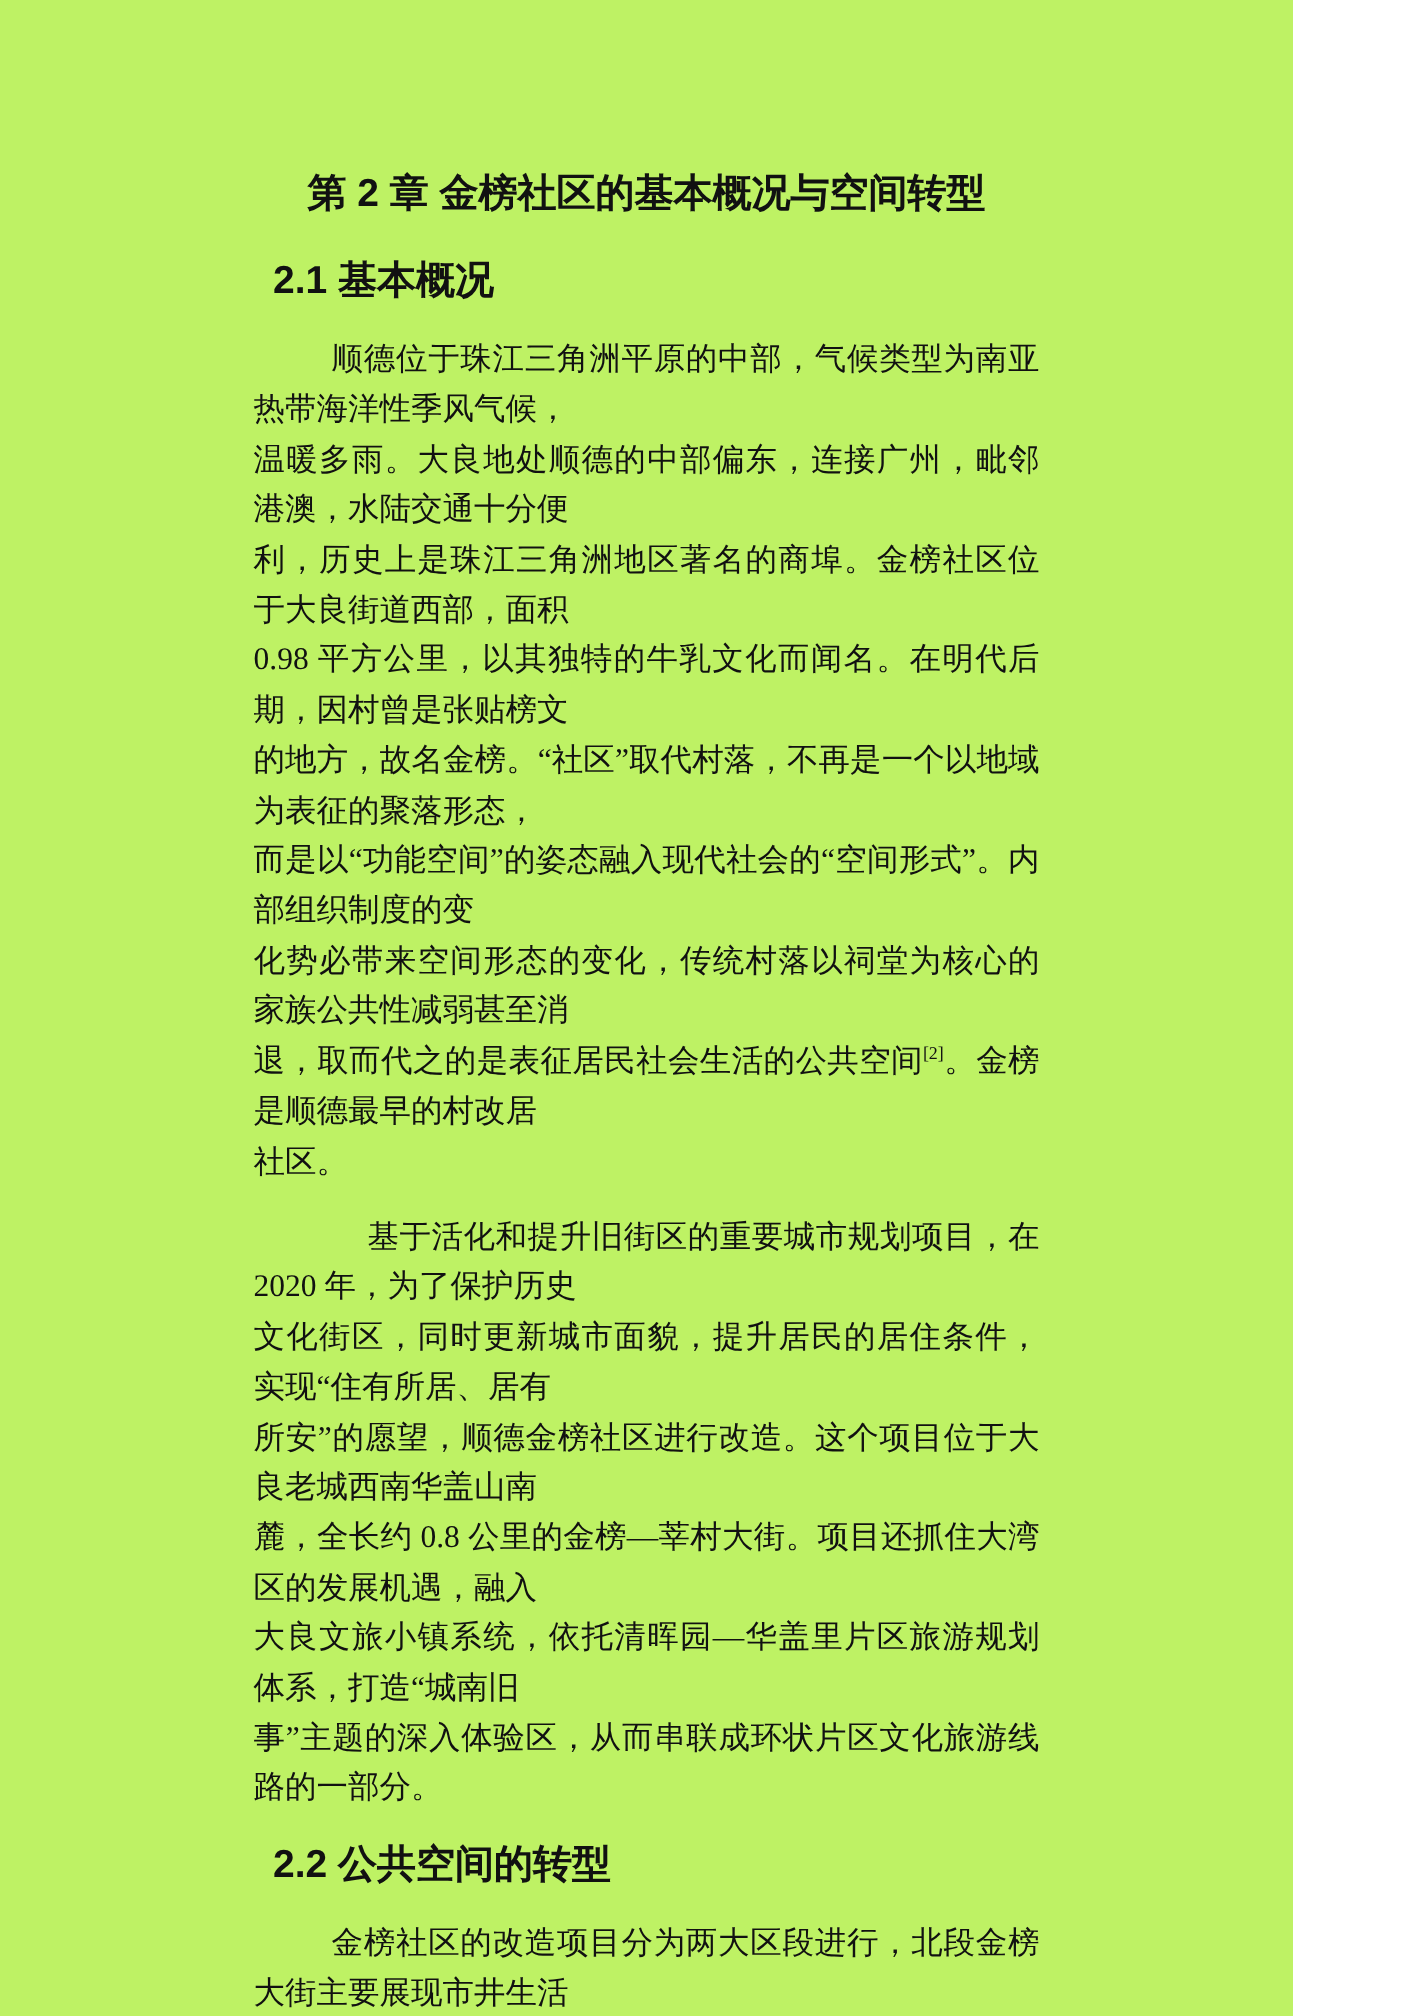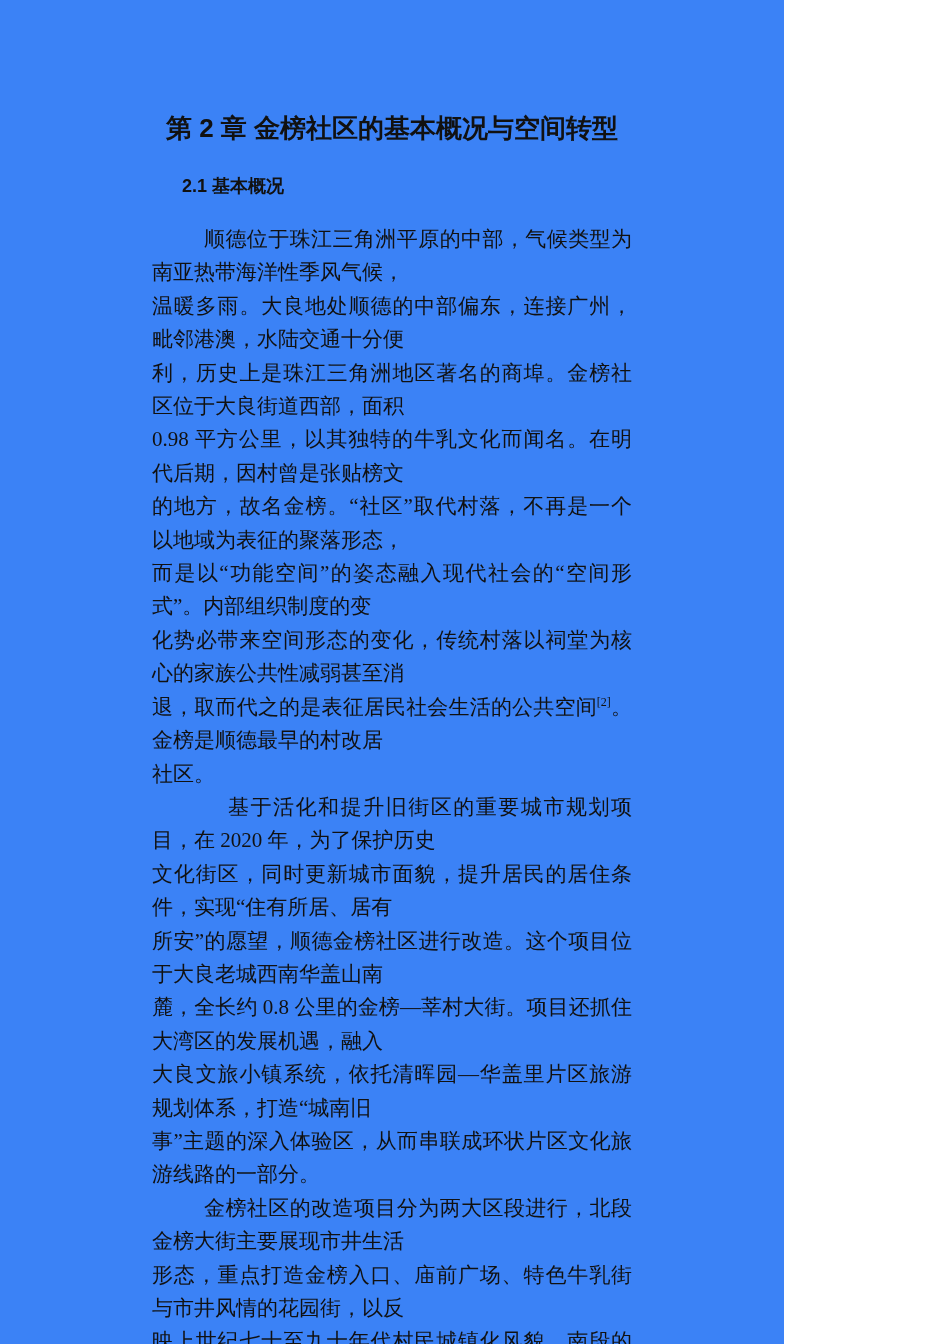--- a/index.html
+++ b/index.html
@@ -9,47 +9,47 @@
   }
   body {
     width: 950px;
     height: 1344px;
     overflow: hidden;
     color: #111111;
     font-family: "Liberation Serif", "DejaVu Serif", serif;
   }
   .page {
     box-sizing: border-box;
-    width: 784px;
+    width: 862px;
     height: 1344px;
     padding: 109px 152px 0 152px;
-    background: #3b82f6;
+    background: #bef264;
   }
   .chapter-title {
     margin: 0 0 23px 0;
     font-family: "Liberation Sans", "DejaVu Sans", sans-serif;
     font-weight: bold;
     font-size: 26px;
     line-height: 38px;
     text-align: center;
     white-space: nowrap;
   }
   .section-heading {
     margin: 0 0 21px 30px;
     font-family: "Liberation Sans", "DejaVu Sans", sans-serif;
     font-weight: bold;
-    font-size: 18px;
+    font-size: 26px;
     line-height: 32px;
     text-align: left;
   }
   .section-heading.second {
     margin-top: 0;
   }
   .para {
-    margin: 0;
+    margin: 17px;
     font-size: 21px;
     line-height: 33.4px;
     text-align: justify;
     white-space: pre-line;
     word-break: break-all;
   }
   .para.indent-a { text-indent: 52px; }
   .para.indent-b { text-indent: 76px; }
   sup.footnote-ref {
     font-size: 12px;
@@ -76,20 +76,21 @@
 退，取而代之的是表征居民社会生活的公共空间</span><sup class="footnote-ref">[2]</sup><span>。金榜是顺德最早的村改居
 社区。</span></p>
 
   <p class="para indent-b">基于活化和提升旧街区的重要城市规划项目，在 2020 年，为了保护历史
 文化街区，同时更新城市面貌，提升居民的居住条件，实现“住有所居、居有
 所安”的愿望，顺德金榜社区进行改造。这个项目位于大良老城西南华盖山南
 麓，全长约 0.8 公里的金榜—莘村大街。项目还抓住大湾区的发展机遇，融入
 大良文旅小镇系统，依托清晖园—华盖里片区旅游规划体系，打造“城南旧
 事”主题的深入体验区，从而串联成环状片区文化旅游线路的一部分。</p>
 
+  <h2 class="section-heading second">2.2 公共空间的转型</h2>
 
   <p class="para indent-a">金榜社区的改造项目分为两大区段进行，北段金榜大街主要展现市井生活
 形态，重点打造金榜入口、庙前广场、特色牛乳街与市井风情的花园街，以反
 映上世纪七十至九十年代村民城镇化风貌。南段的莘村则重点展现清末民初的
 空间格局，充分展现崇文尚善、工商繁华的场景，重点恢复苏巷、青云文社、
 龙家宅院等老铺、作坊的风貌和室内外空间场景。</p>
 
 </div>
 
 </body></html>

